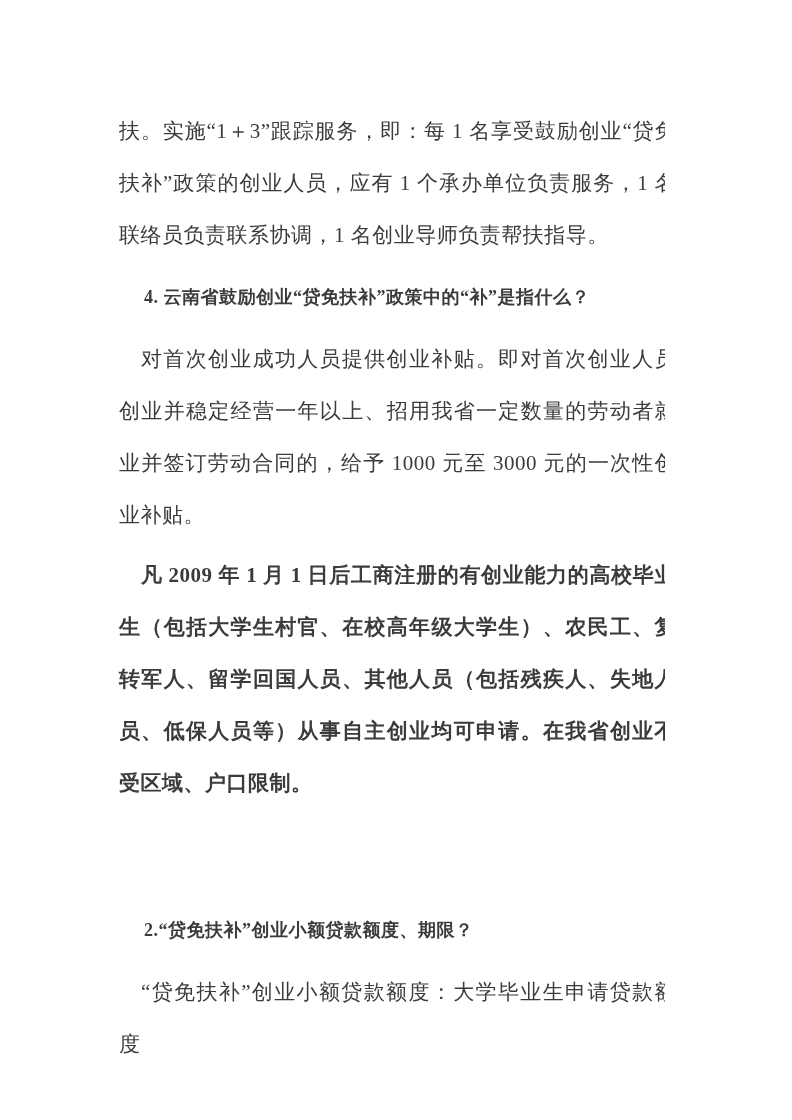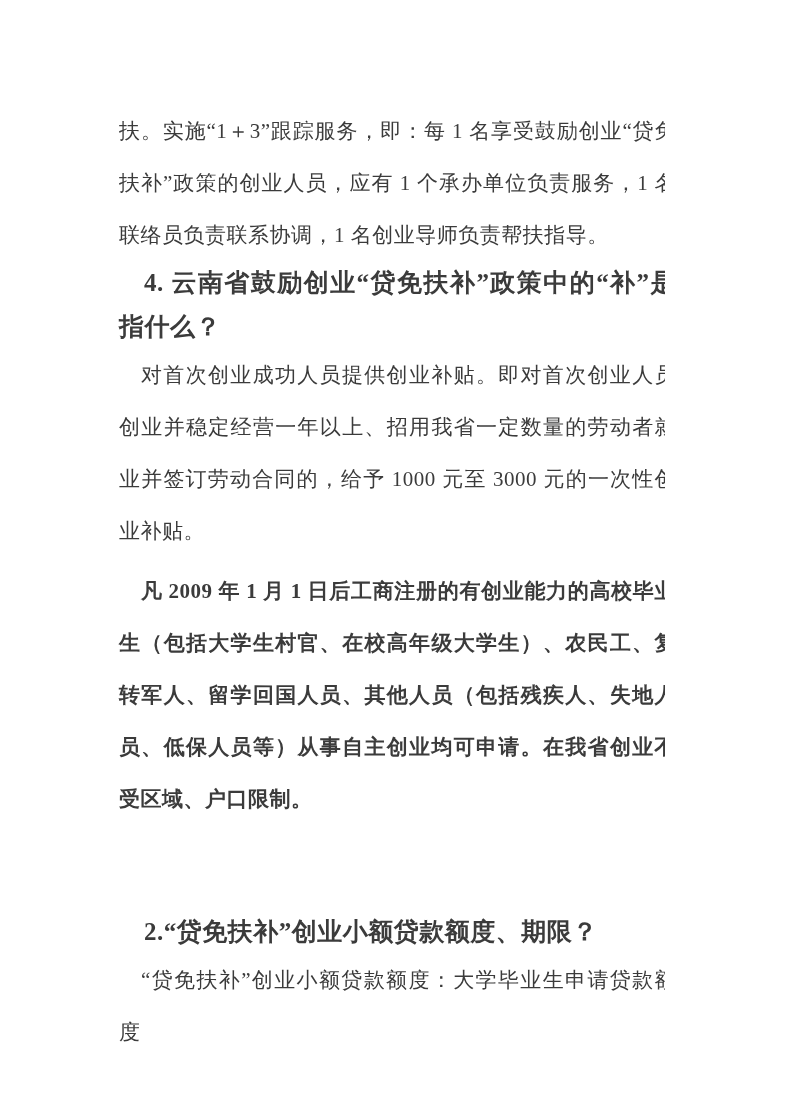--- a/index.html
+++ b/index.html
@@ -29,22 +29,22 @@
     margin: 0;
   }
   .body-para {
     letter-spacing: 0.5px;
   }
   .para-indent {
     text-indent: 22px;
   }
   .heading {
     font-weight: bold;
-    font-size: 25px;
-    line-height: 44px;
+    font-size: 18px;
+    line-height: 72px;
     text-indent: 25px;
     letter-spacing: 0.5px;
   }
   .heading-q5 { margin-top: 33px !important; }
   .answer-q5  { margin-top: 8px  !important; font-weight: bold; }
   .heading-q6 { margin-top: 85px !important; }
 </style>
 </head>
 <body>
 

